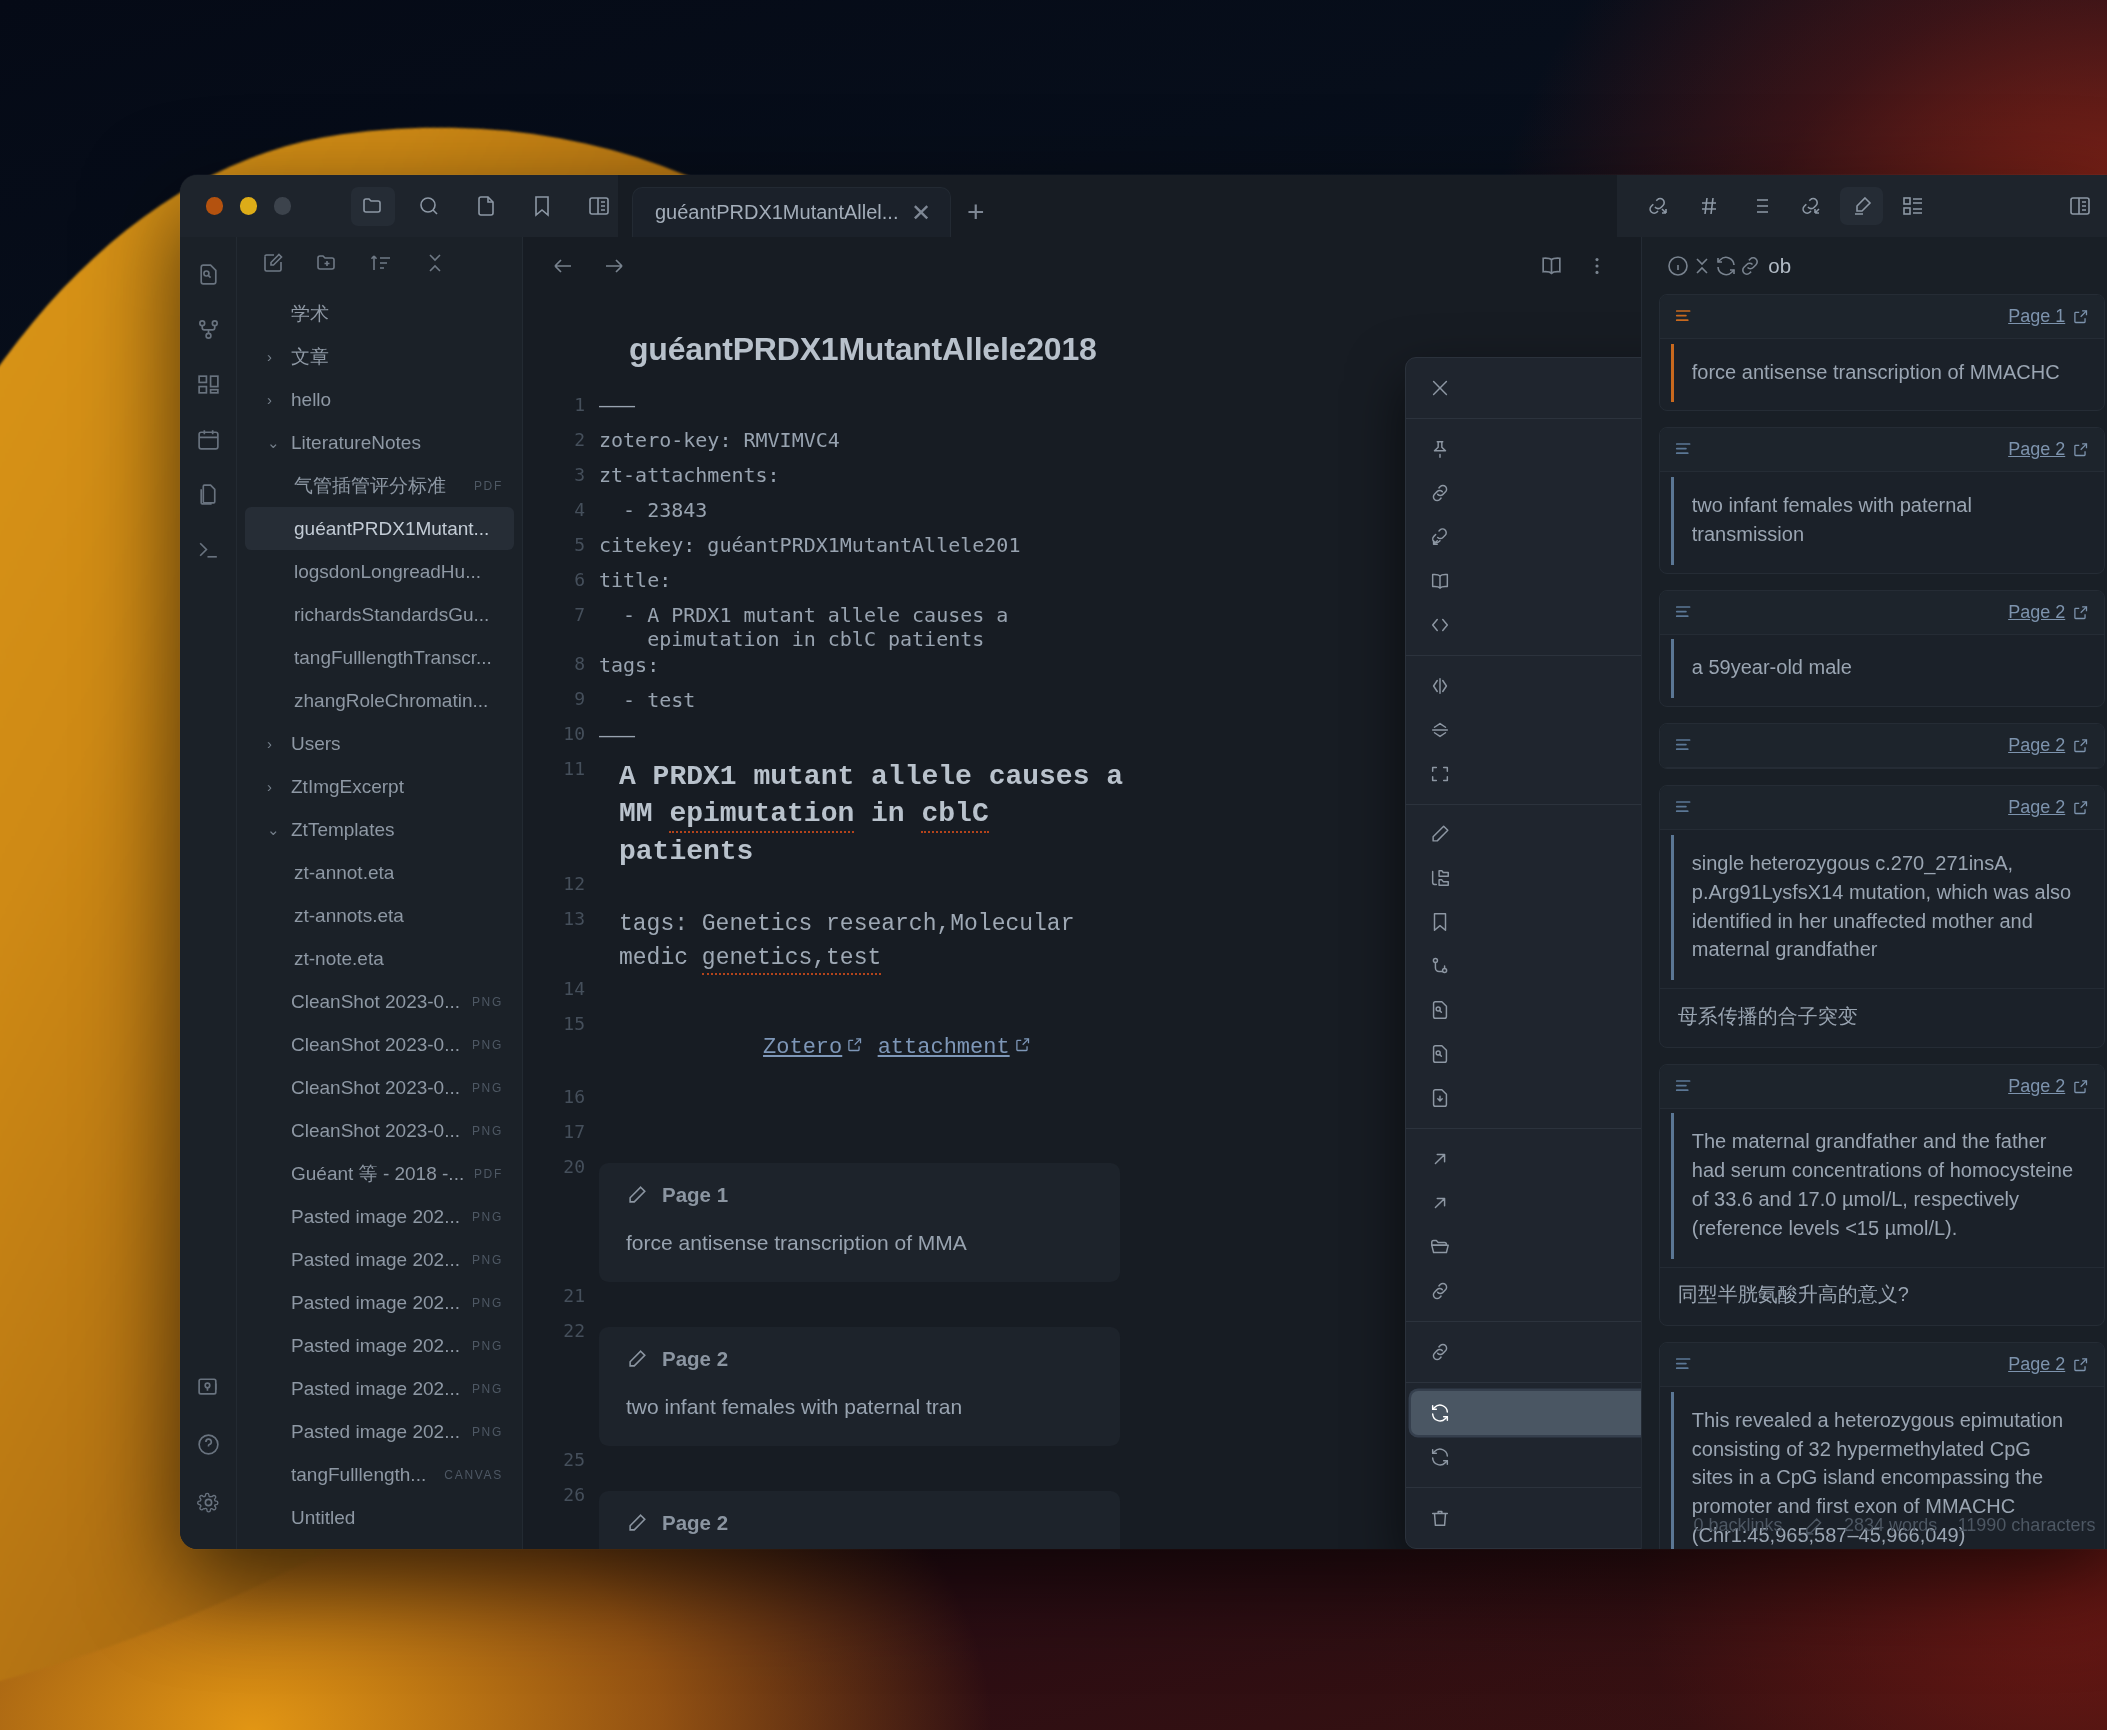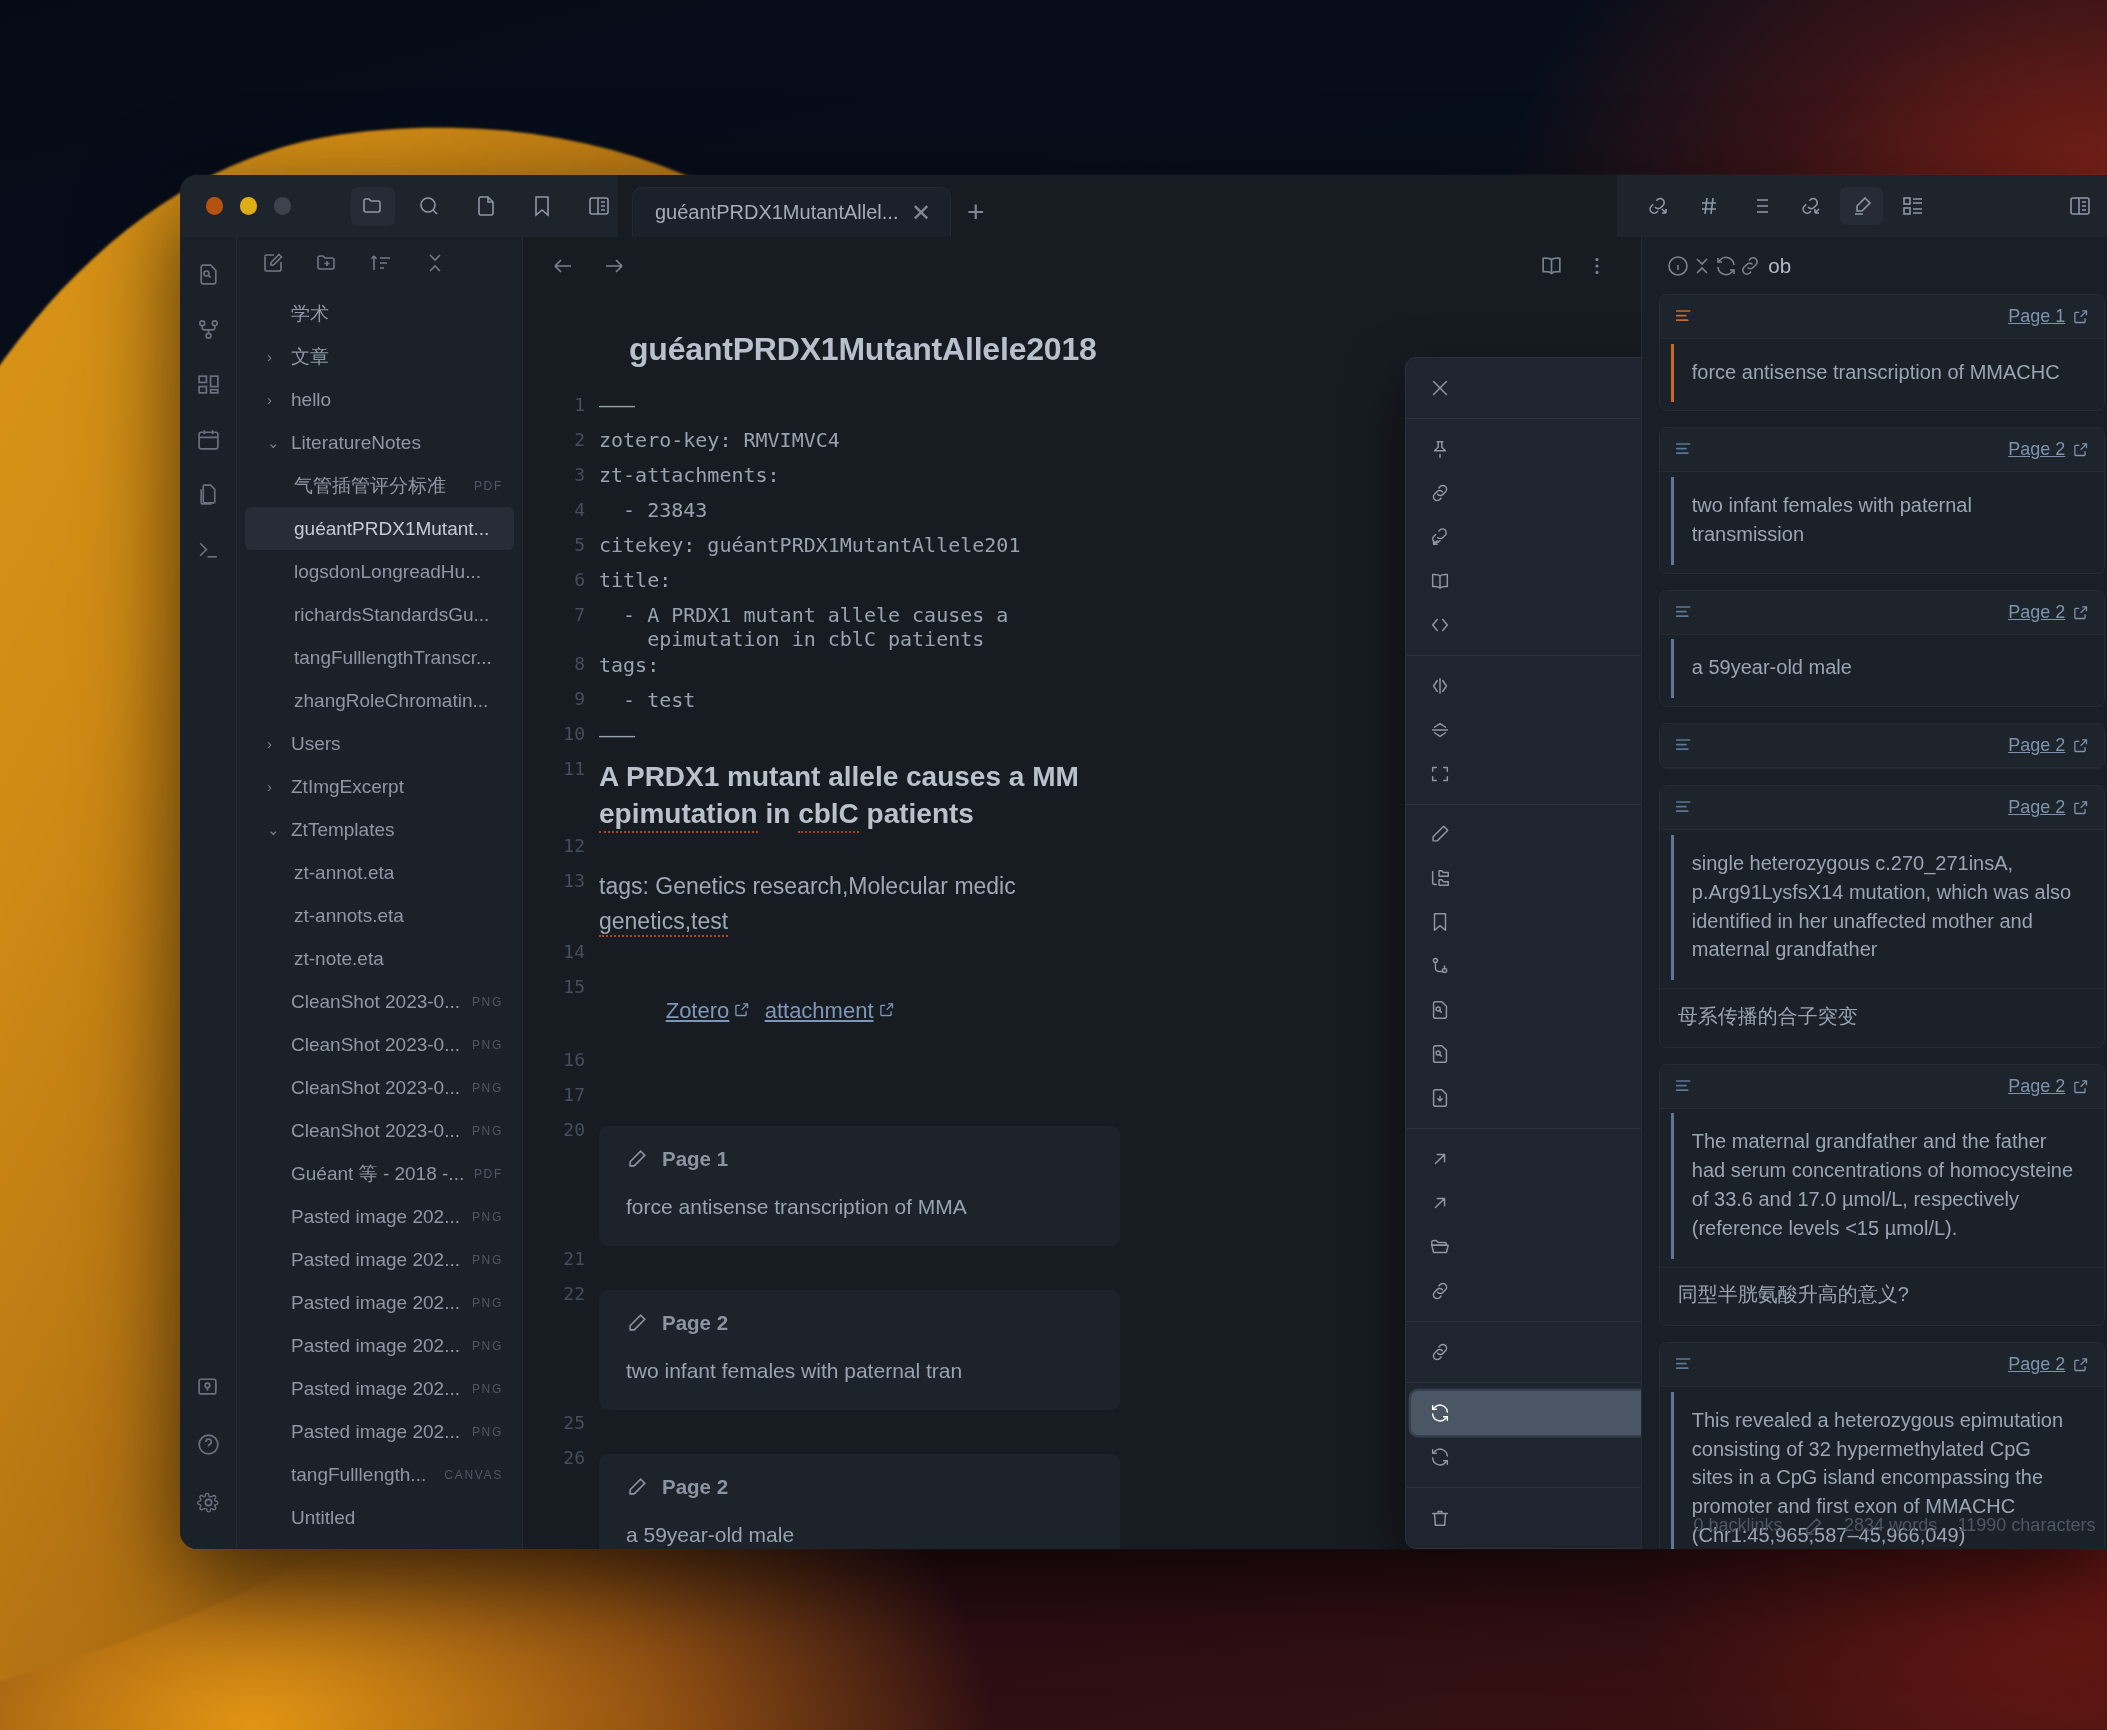--- a/index.html
+++ b/index.html
@@ -193,21 +193,21 @@
   .gutter {
     width: 76px; flex: 0 0 76px; text-align: right; padding-right: 14px;
     color: #454f5b; font-size: 18px; font-family: "DejaVu Sans Mono", monospace;
     padding-top: 2.4px;
   }
   .cmtext {
     font-family: "DejaVu Sans Mono", monospace;
     font-size: 20px; color: #98a3b0;
     white-space: pre; padding-top: 1.6px;
   }
-  .cmtext.prose { font-family: Liberation Sans, sans-serif; }
+  .cmtext.prose { font-family: Liberation Mono, monospace; margin-left: 20px; }
   .h1 {
     font-size: 28px; font-weight: bold; color: #b9c2cc;
     line-height: 1.34; white-space: normal; max-width: 505px;
   }
   .sq { border-bottom: 2.4px dotted #b4441c; padding-bottom: 1.6px; }
   .tagline { font-size: 23px; color: #9fa9b5; line-height: 1.5; white-space: normal; max-width: 505px; }
   .linkrow a { color: #7e97b8; text-decoration: underline; font-size: 22px; }
   .extlink { display: inline-block; margin: 0 14px 0 4px; color: #7e97b8; }
 
   .card {

